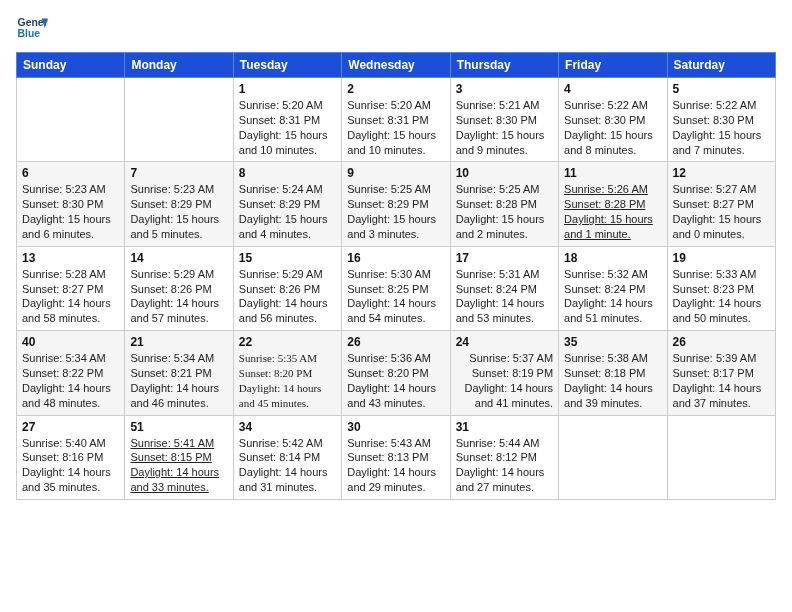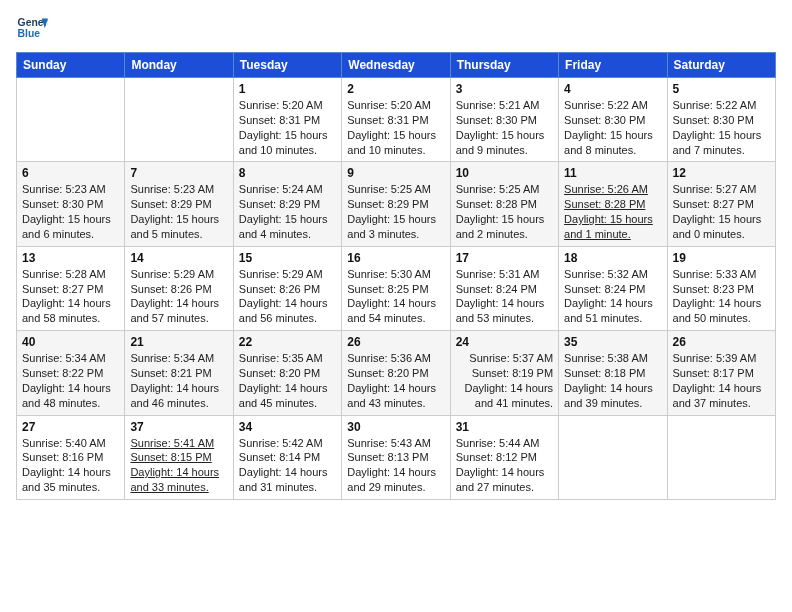--- a/index.html
+++ b/index.html
@@ -267,21 +267,21 @@
           </td>
           <td>
             <span class="day-num">21</span>
             <div class="day-info" style="white-space: pre-line;">Sunrise: 5:34 AM
 Sunset: 8:21 PM
 Daylight: 14 hours
 and 46 minutes.</div>
           </td>
           <td>
             <span class="day-num">22</span>
-            <div class="day-info" style="white-space: pre-line;">Sunrise: 5:35 AM
+            <div class="day-info" style="white-space: pre-line; font-family: Liberation Serif, serif;">Sunrise: 5:35 AM
 Sunset: 8:20 PM
 Daylight: 14 hours
 and 45 minutes.</div>
           </td>
           <td>
             <span class="day-num">26</span>
             <div class="day-info" style="white-space: pre-line;">Sunrise: 5:36 AM
 Sunset: 8:20 PM
 Daylight: 14 hours
 and 43 minutes.</div>
@@ -310,21 +310,21 @@
         </tr>
         <tr>
           <td>
             <span class="day-num">27</span>
             <div class="day-info" style="white-space: pre-line;">Sunrise: 5:40 AM
 Sunset: 8:16 PM
 Daylight: 14 hours
 and 35 minutes.</div>
           </td>
           <td>
-            <span class="day-num">37</span>
+            <span class="day-num">51</span>
             <div class="day-info" style="white-space: pre-line; text-decoration: underline;">Sunrise: 5:41 AM
 Sunset: 8:15 PM
 Daylight: 14 hours
 and 33 minutes.</div>
           </td>
           <td>
             <span class="day-num">34</span>
             <div class="day-info" style="white-space: pre-line;">Sunrise: 5:42 AM
 Sunset: 8:14 PM
 Daylight: 14 hours

